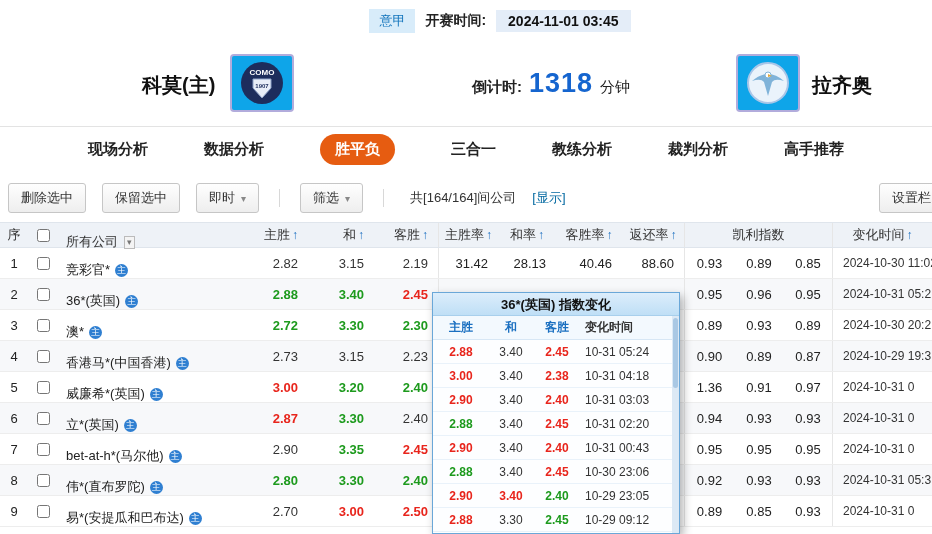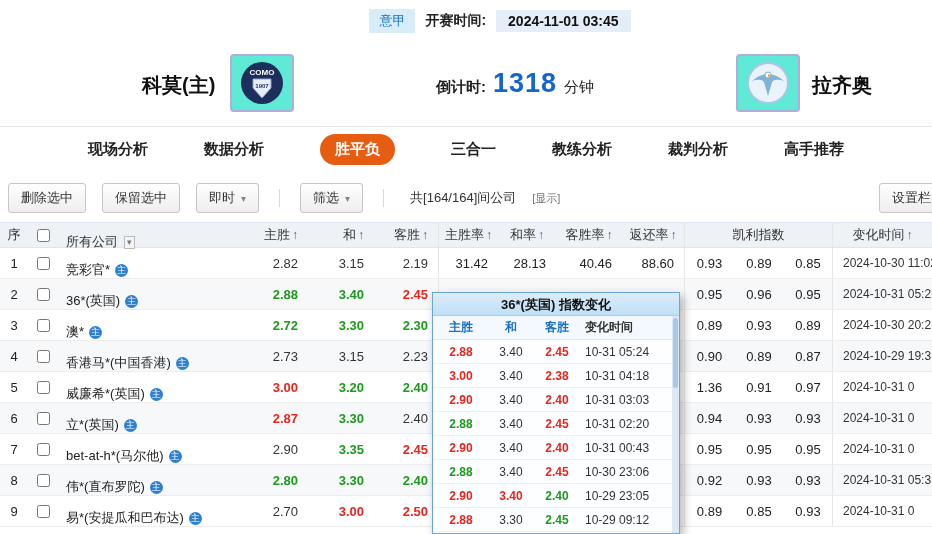--- a/index.html
+++ b/index.html
@@ -12,42 +12,42 @@
   .league-badge { background:#d8ecfa; color:#1274bc; font-size:13px; padding:3px 10px; }
   .start-label { font-weight:bold; font-size:14px; color:#222; }
   .start-time { background:#e4edf8; font-weight:bold; font-size:14px; padding:3px 12px; color:#111; }
 
   
   .teams { height:84px; position:relative; }
   .team-name { position:absolute; top:30px; font-size:20px; font-weight:bold; color:#111; }
   .team-name.home { left:142px; }
   .team-name.away { left:812px; }
   .logo-box { position:absolute; top:12px; width:64px; height:58px; border:2px solid #b2acdc;
-    border-radius:4px; background:#5eead4; display:flex; align-items:center; justify-content:center; }
+    border-radius:4px; background:#0ea5e9; display:flex; align-items:center; justify-content:center; }
   .logo-box.home { left:230px; }
   .logo-box.away { left:736px; }
   .countdown { position:absolute; left:436px; top:26px; display:flex; align-items:baseline; gap:7px; }
-  .cd-label { font-size:15px; font-weight:bold; color:#222; }
+  .cd-label { font-size:15px; font-weight:bold; color:#222;margin-left:36px; }
   .cd-value { font-size:27px; font-weight:bold; color:#1565cf; letter-spacing:1px; }
   .cd-unit { font-size:15px; color:#222; }
 
   
   .tabs { height:46px; border-top:1px solid #e3e3e3; display:flex; align-items:center;
     justify-content:center; gap:56px; }
   .tab { font-size:15px; font-weight:bold; color:#222; cursor:pointer; white-space:nowrap; }
   .tab.active { background:#e65c11; color:#fff; border-radius:16px; padding:6px 15px; }
 
   
   .toolbar { height:36px; margin-top:8px; display:flex; align-items:center; gap:16px; padding:0 8px; }
   .btn { border:1px solid #c6c6c6; background:linear-gradient(#fefefe,#eeeeee); border-radius:3px;
     padding:5px 12px; font-size:13px; color:#333; white-space:nowrap; cursor:pointer; }
   .drop .caret { color:#888; font-size:10px; margin-left:6px; }
   .sep { width:1px; height:18px; background:#d8d8d8; margin:0 4px; }
   .count-text { font-size:13px; color:#333; margin-left:6px; white-space:nowrap; }
-  .show-link { font-size:11px; color:#737373; cursor:pointer; white-space:nowrap; }
+  .show-link { font-size:13px; color:#0369a1; cursor:pointer; white-space:nowrap; }
   .settings-btn { margin-left:auto; margin-right:-20px; }
 
   
   .grid-table { margin-top:6px; }
   .thead { display:grid; grid-template-columns:28px 30px 172px 78px 66px 64px 60px 58px 66px 62px 148px 100px;
     height:26px; align-items:center; background:#eef2f7; border-top:1px solid #dfe5ec;
     border-bottom:1px solid #dfe5ec; font-size:13px; color:#333; }
   .trow { display:grid; grid-template-columns:28px 30px 172px 78px 66px 64px 60px 58px 66px 62px 50px 50px 48px 100px;
     height:31px; align-items:center; font-size:13px; border-bottom:1px solid #ededed; background:#fff; }
   .trow.even { background:#f7f8fa; }

